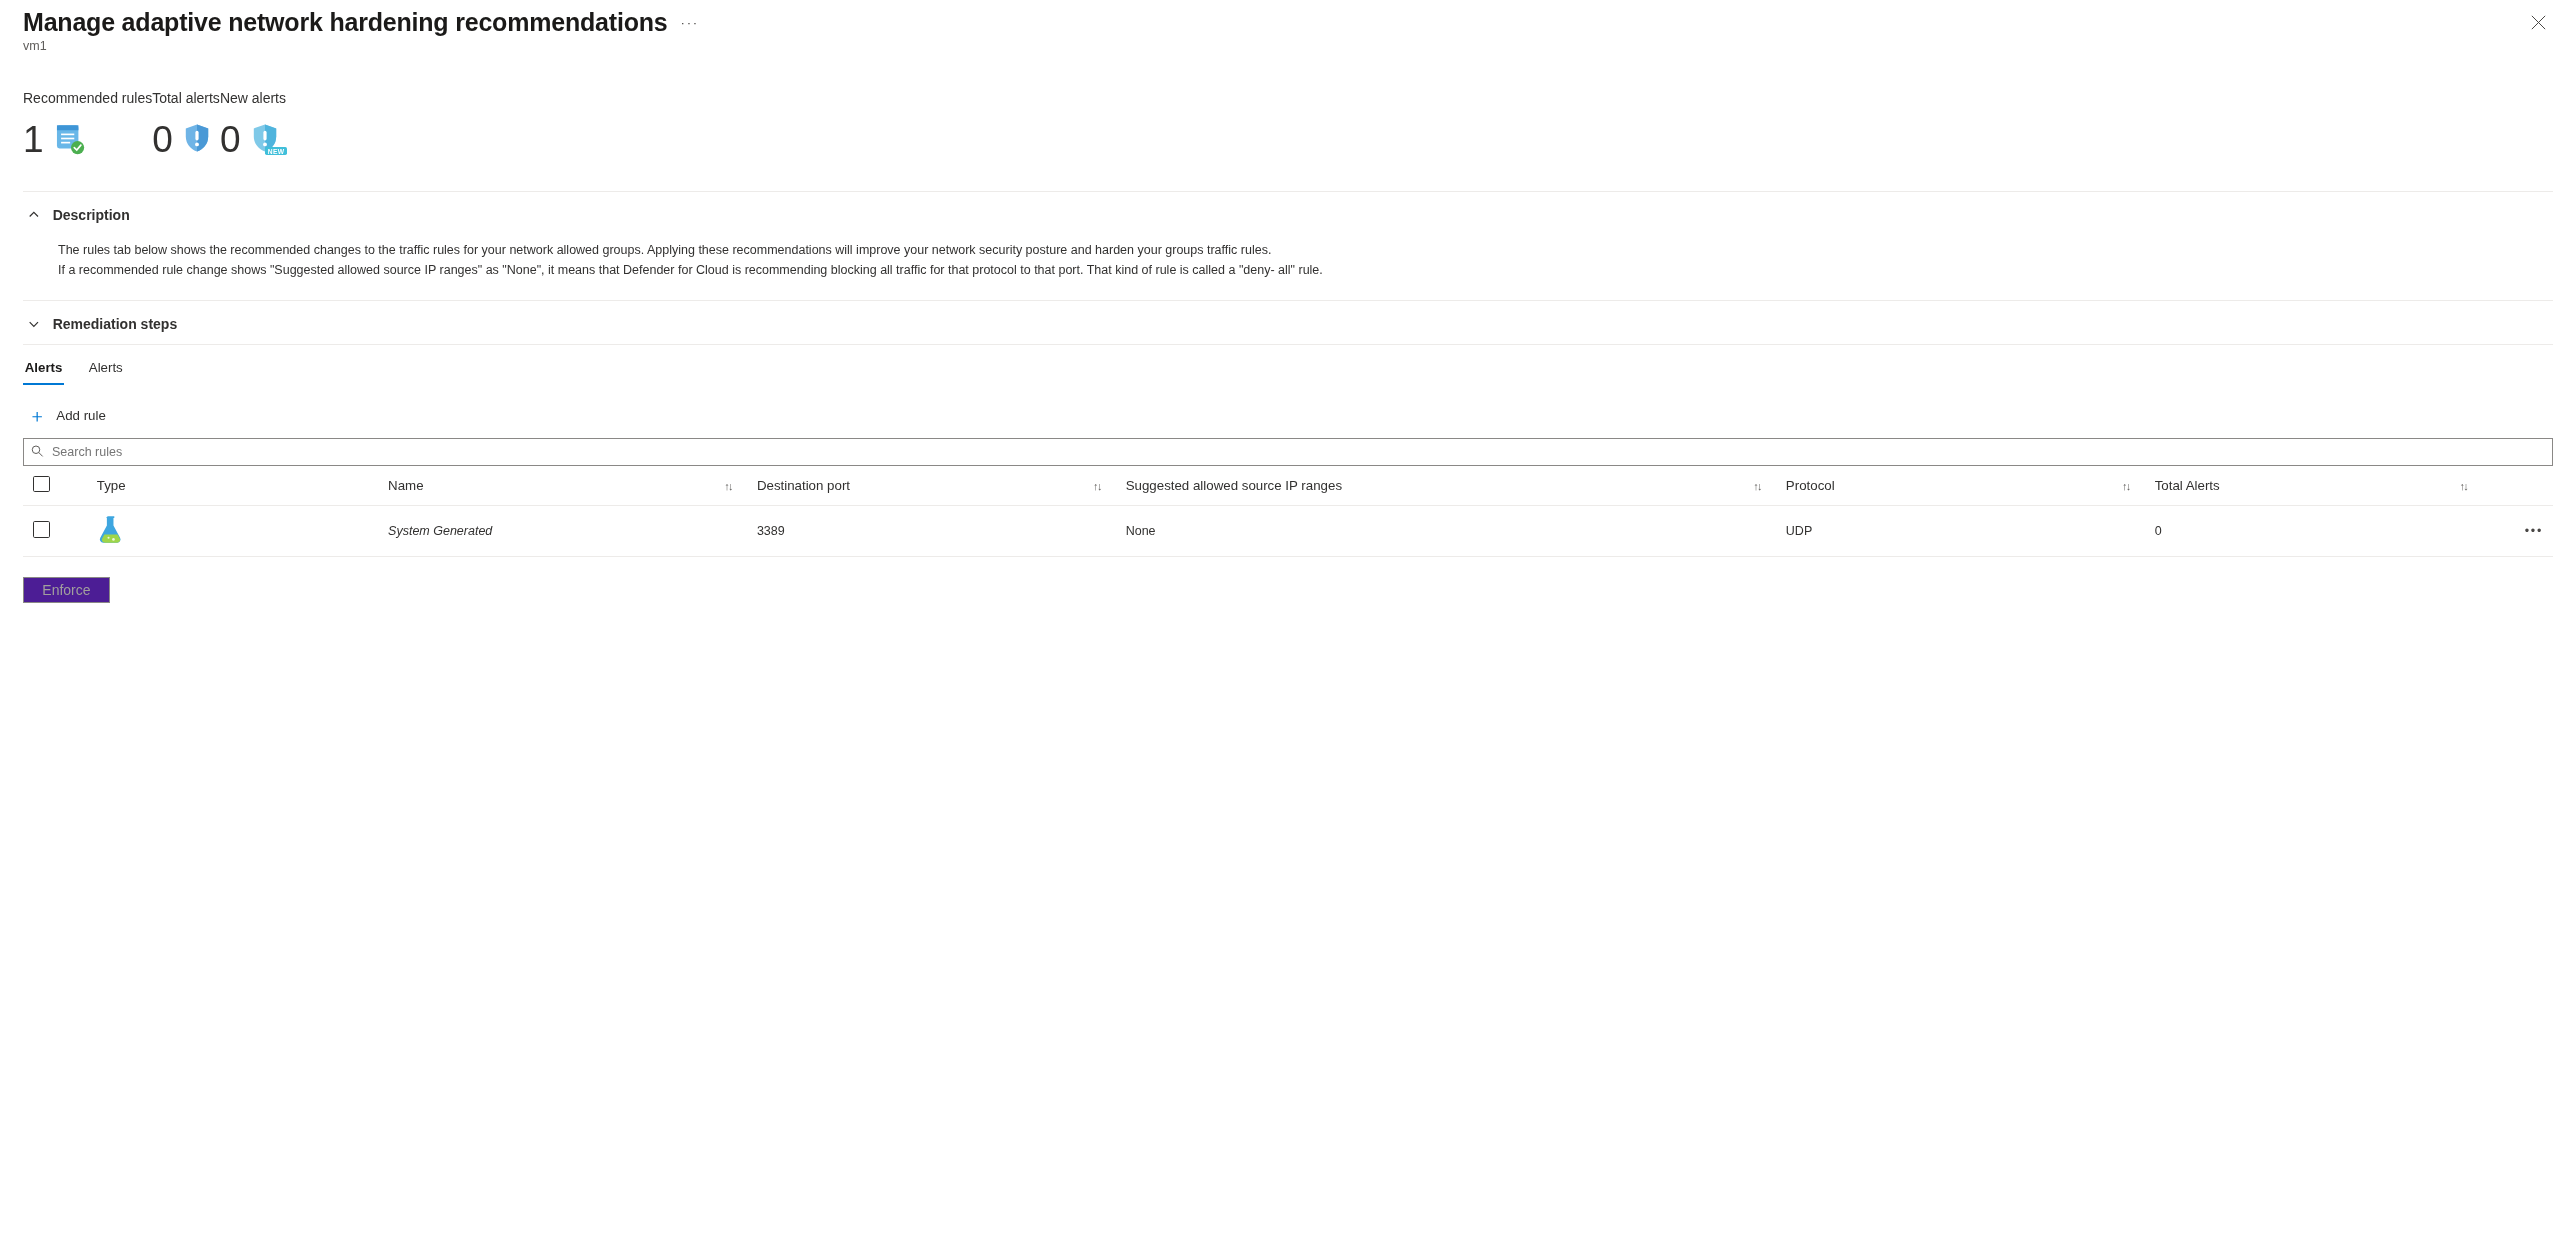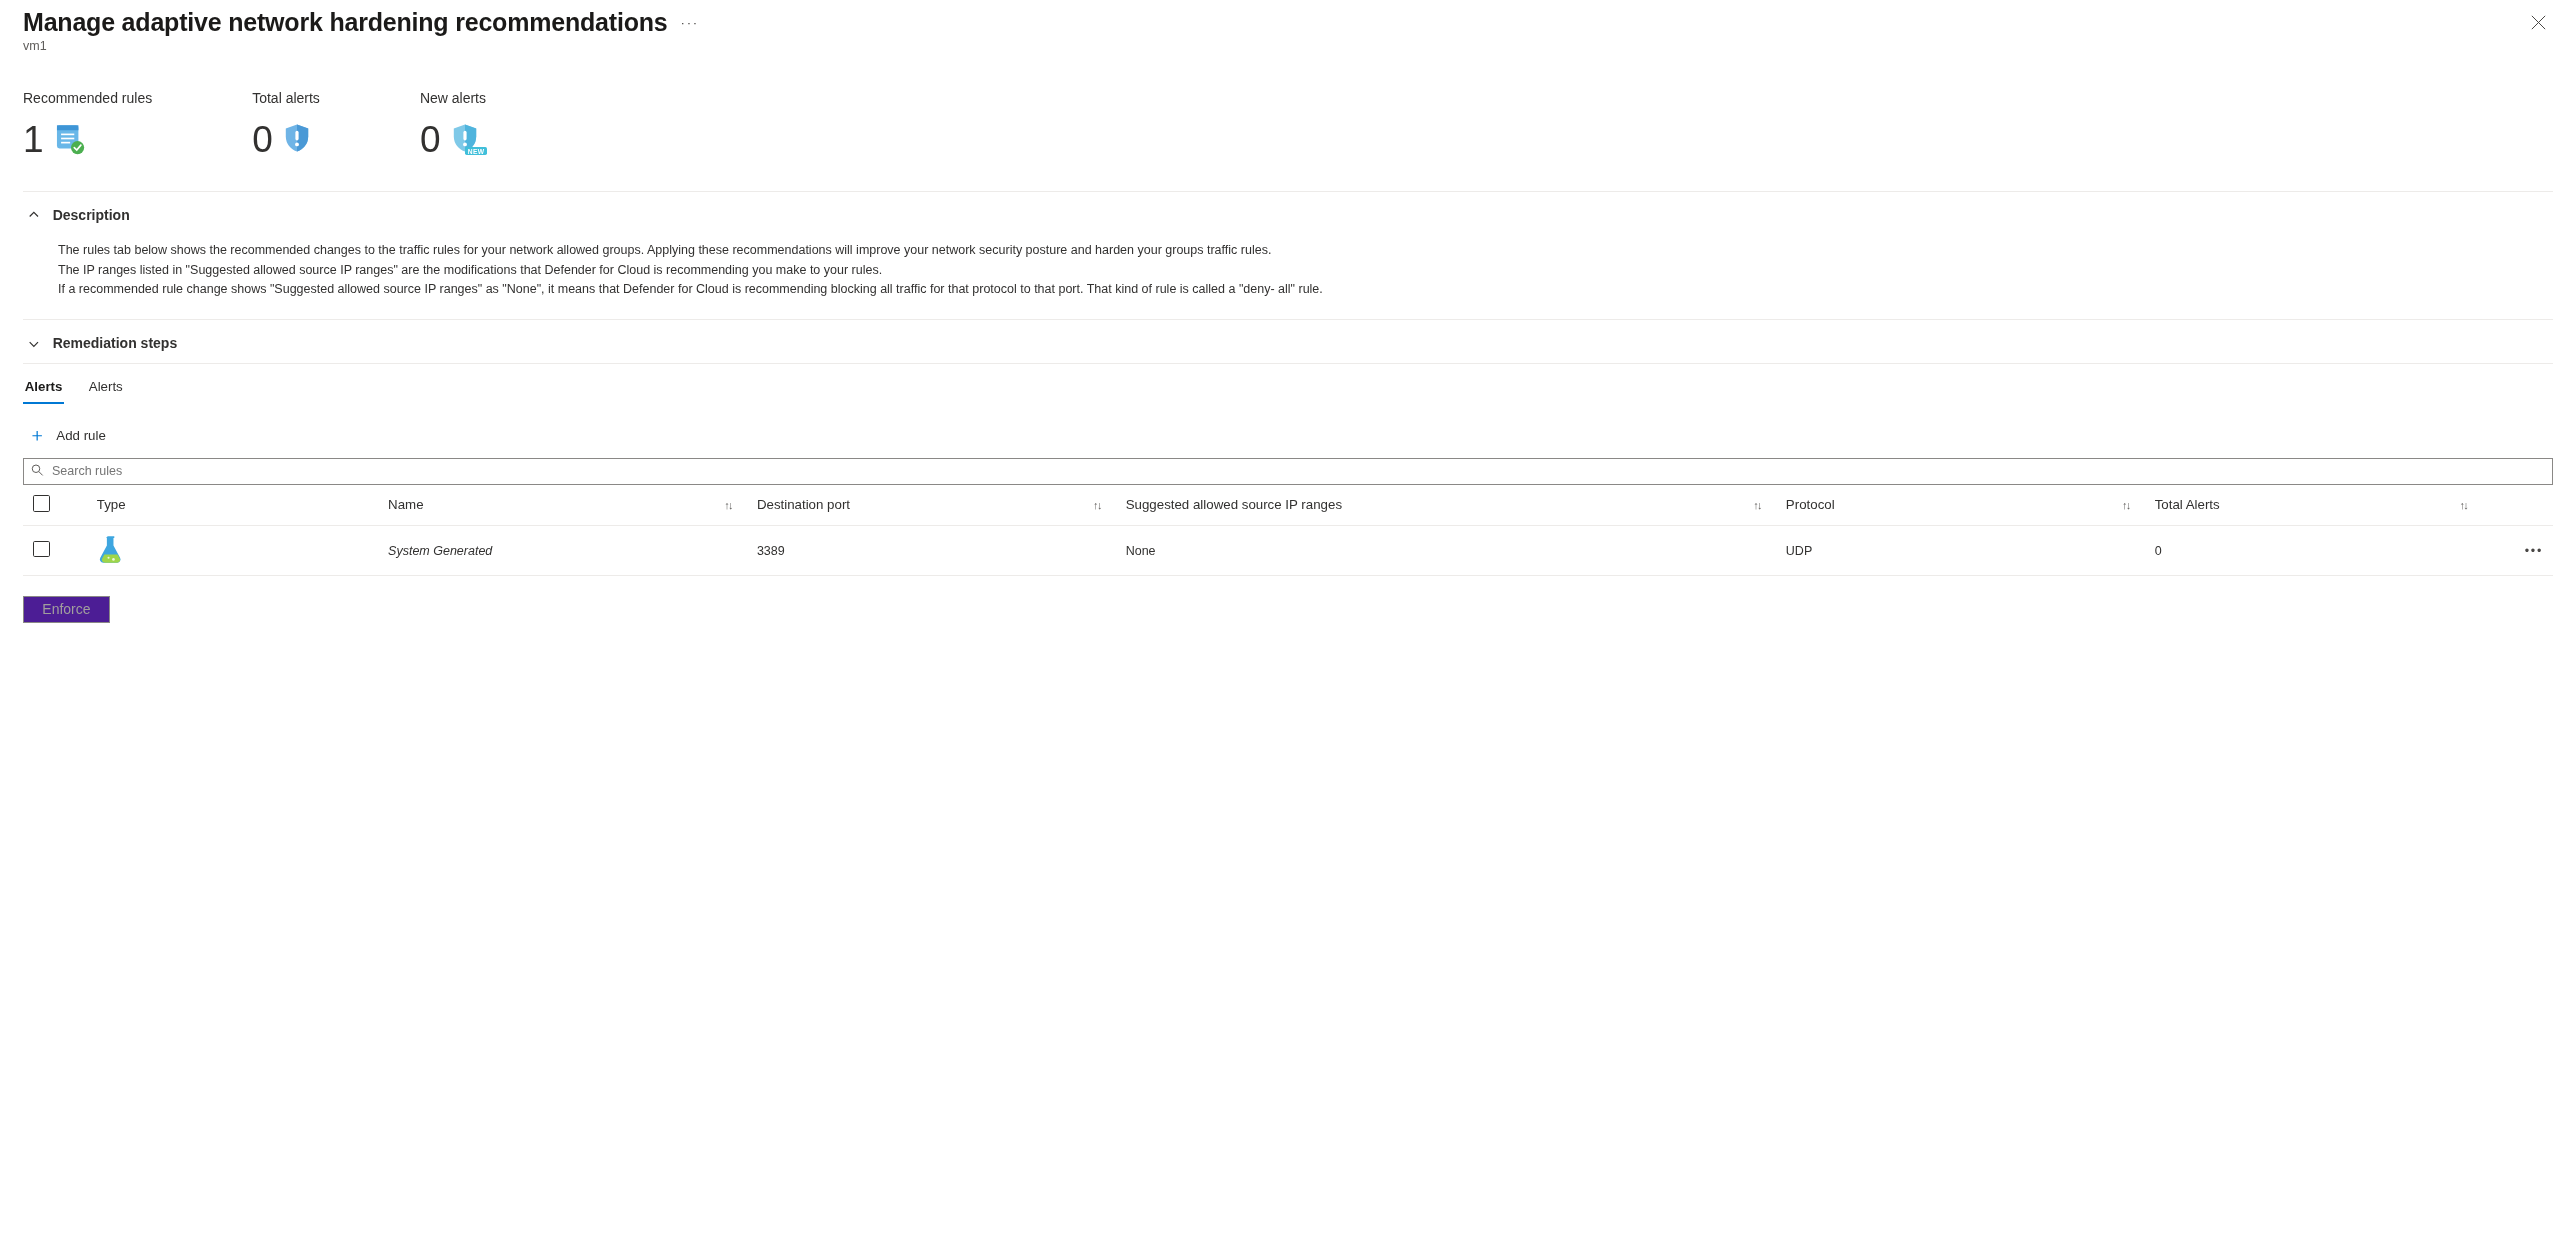--- a/index.html
+++ b/index.html
@@ -10,21 +10,21 @@
   background: #fff;
   padding: 8.3px 23px 16.7px 23px;
 }
 .header-row { display: flex; align-items: flex-start; justify-content: space-between; }
 .title-block { display: flex; align-items: flex-end; gap: 13px; }
 .page-title { font-size: 25px; font-weight: 600; color: #1b1a19; letter-spacing: -0.2px; }
 .more-dots { font-size: 13.3px; color: #484644; letter-spacing: 1.7px; align-self: center; cursor: pointer; }
 .close-x { font-size: 16.7px; font-weight: 300; color: #484644; cursor: pointer; padding: 3.3px 6.7px; margin-top:3.3px; }
 .subtitle { font-size: 12.5px; color: #605e5c; margin-top: 1.7px; }
 
-.metrics { display: flex; gap: 100px; margin-top: 37px; padding-bottom: 33px; border-bottom: 0.8px solid #edebe9; align-items: flex-end; }
+.metrics { display: flex; margin-top: 37px; padding-bottom: 33px; border-bottom: 0.8px solid #edebe9; align-items: flex-end; }
 .metric { }
 .metric-label { font-size: 14px; color: #323130; }
 .metric-value-row { display: flex; align-items: center; gap: 8.3px; margin-top: 15px; }
 .metric-value { font-size: 37px; font-weight: 400; line-height: 1; }
 
 
 .icon-scroll { width:33px; height:33px; }
 .icon-shield { width:32px; height:32px; }
 .shield-new-wrap { position:relative; width:35px; height:35px; }
 .shield-new-badge { position:absolute; bottom:1.7px; right:-3.3px; background:#40bfda; color:#fff; font-size:6.7px; font-weight:700; padding:0.8px 2.5px; border-radius:1.7px; letter-spacing:0.4px;}
@@ -143,21 +143,20 @@
   <div class="section-header">
     <span class="chevron">
       <svg width="11.7" height="11.7" viewBox="0 0 14 14">
           <path d="M2 9 L7 4 L12 9" stroke="#323130" stroke-width="1.4" fill="none"></path>
         </svg>
     </span>
     <span class="section-title">Description</span>
   </div>
   <div class="section-body">
     <p>The rules tab below shows the recommended changes to the traffic rules for your network allowed groups. Applying these recommendations will improve your network security posture and harden your groups traffic rules.</p>
-    <p>The IP ranges listed in "Suggested allowed source IP ranges" are the modifications that Defender for Cloud is recommending you make to your rules.</p>
     <p>If a recommended rule change shows "Suggested allowed source IP ranges" as "None", it means that Defender for Cloud is recommending blocking all traffic for that protocol to that port. That kind of rule is called a "deny- all" rule.</p>
   </div>
 </div>
 
 <div class="section">
   <div class="section-header">
     <span class="chevron">
       <svg width="11.7" height="11.7" viewBox="0 0 14 14">
           <path d="M2 5 L7 10 L12 5" stroke="#323130" stroke-width="1.4" fill="none"></path>
         </svg>

